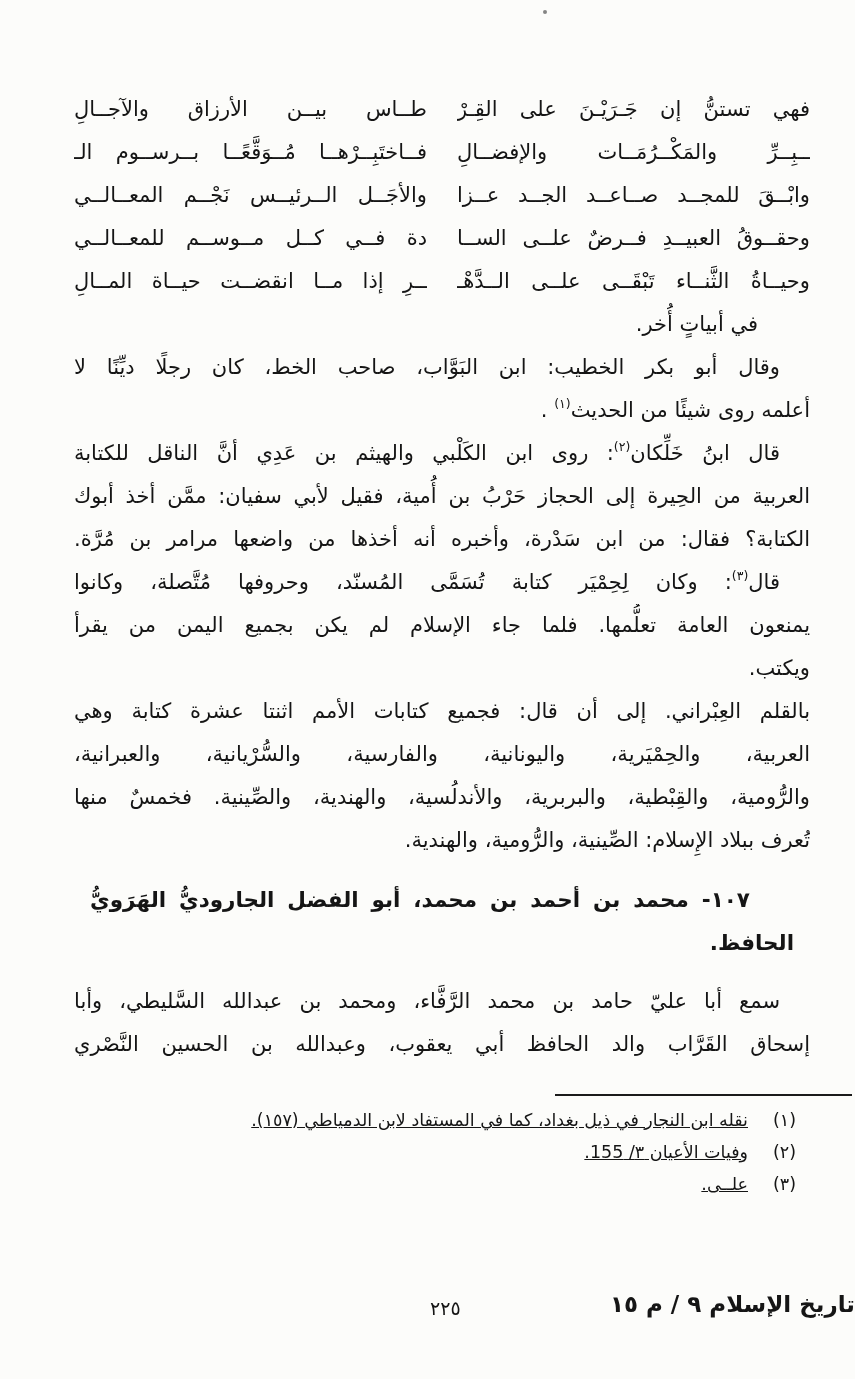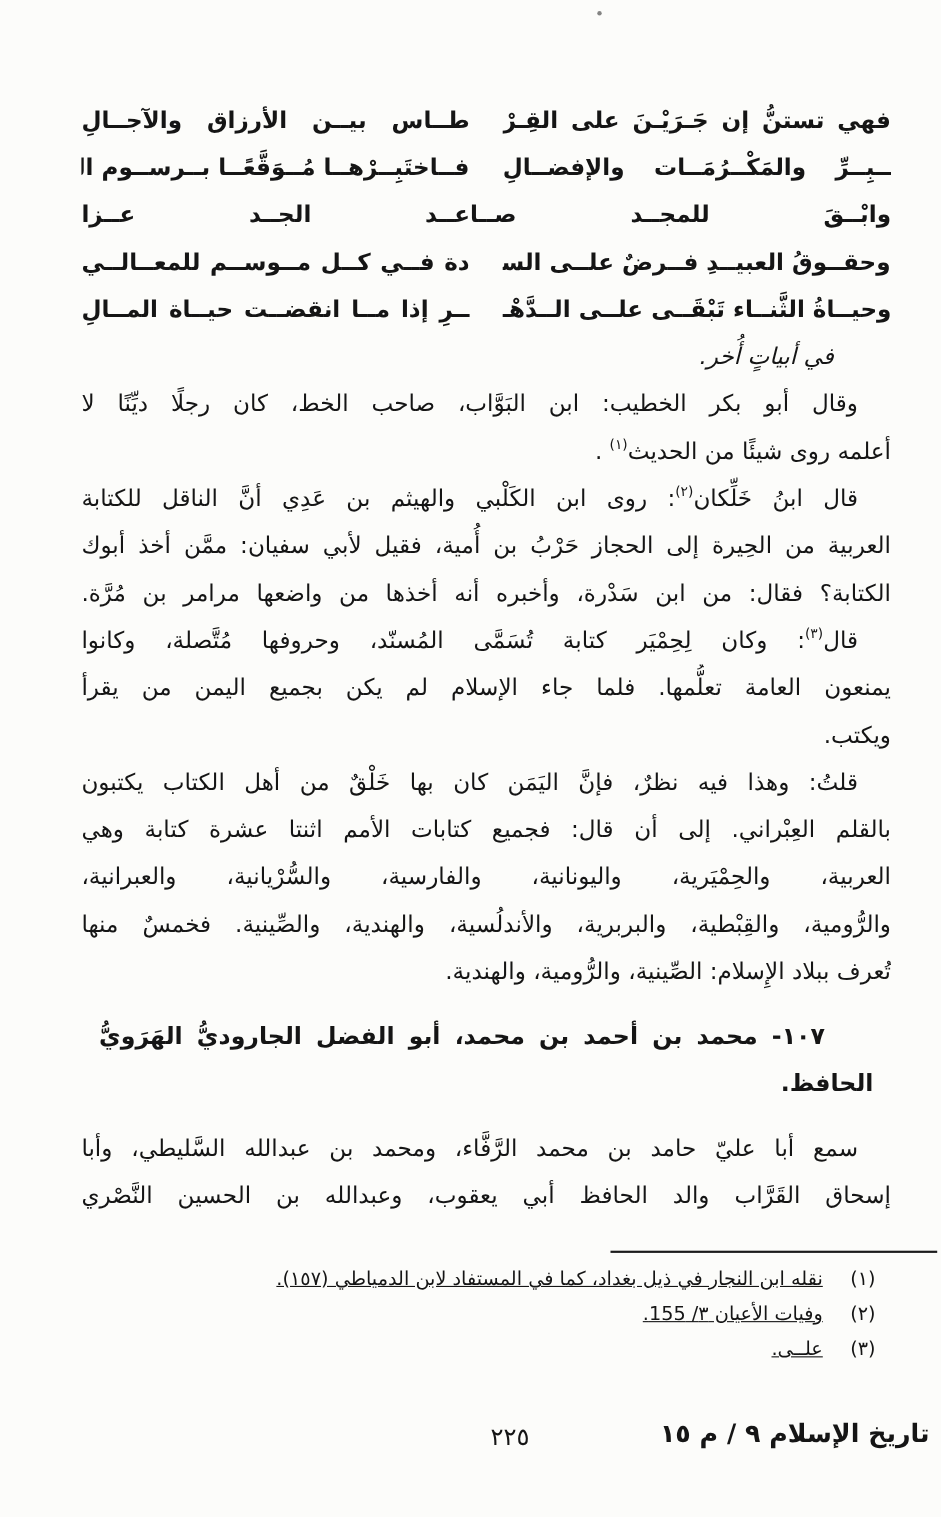--- a/index.html
+++ b/index.html
@@ -11,57 +11,58 @@
   }
   .page{
     position:absolute;inset:0;
     padding:88px 45px 0 74px;
     box-sizing:border-box;
     font-size:21px;line-height:43px;
   }
   .speck{position:absolute;top:10px;right:308px;width:4px;height:4px;border-radius:50%;background:#444;opacity:.65;}
   
   .verse{display:flex;gap:30px;}
-  .hemi{flex:1 1 0;text-align:justify;text-align-last:justify;white-space:nowrap;overflow:hidden;font-weight:bold;}
+  .hemi{flex:1 1 0;text-align:justify;text-align-last:justify;white-space:nowrap;overflow:hidden;}
   
   .line{text-align:justify;text-align-last:justify;height:43px;overflow:hidden;}
   .line.end{text-align-last:right;}
   .line.first{padding-right:30px;}
-  .closing{padding-right:52px;font-style:italic;}
+  .closing{padding-right:52px;}
   .fn-mark{font-size:12.5px;line-height:0;vertical-align:9px;}
   
   .heading{font-weight:700;margin:16px;font-size:21.5px;}
   .heading .line.first{padding-right:44px;}
   
   .footnotes{margin-top:28px;font-size:17.5px;line-height:32px;}
   .fn-sep{width:297px;border-top:2.5px solid #1b1b1b;margin-left:auto;margin-right:-42px;margin-bottom:8px;}
   .fn-row{display:flex;gap:10px;padding-right:14px;}
   .fn-num{flex:0 0 38px;}
   .fn-text{flex:1;text-decoration:underline;}
   
-  .book-title{position:absolute;top:1284px;right:10px;font-weight:700;font-size:23px;line-height:40px;}
-  .page-no{position:absolute;top:1291px;left:446px;font-size:22px;line-height:34px;}
+  .book-title{position:absolute;top:1284px;right:0;font-weight:700;font-size:23px;line-height:40px;}
+  .page-no{position:absolute;top:1291px;left:430px;font-size:19px;line-height:34px;}
 </style>
 </head>
 <body>
 
 <div class="page">
   <div class="speck"></div>
 
   <section class="poem">
     <div class="verse">
       <span class="hemi">فهي تستنُّ إن جَـرَيْـنَ على القِـرْ</span>
       <span class="hemi">طــاس بيــن الأرزاق والآجــالِ</span>
     </div>
     <div class="verse">
       <span class="hemi">ــبِــرِّ والمَكْــرُمَــات والإفضــالِ</span>
       <span class="hemi">فــاختَبِــرْهــا مُــوَقَّعًــا بــرســوم الـ</span>
     </div>
     <div class="verse">
       <span class="hemi">وابْــقَ للمجــد صــاعــد الجــد عــزا</span>
+      <span class="hemi">والأجَــل الــرئيــس نَجْــم المعــالــي</span>
     </div>
     <div class="verse">
       <span class="hemi">وحقــوقُ العبيــدِ فــرضٌ علــى الســا</span>
       <span class="hemi">دة فــي كــل مــوســم للمعــالــي</span>
     </div>
     <div class="verse">
       <span class="hemi">وحيــاةُ الثَّنــاء تَبْقَــى علــى الــدَّهْـ</span>
       <span class="hemi">ــرِ إذا مــا انقضــت حيــاة المــالِ</span>
     </div>
     <div class="line end closing">في أبياتٍ أُخر.</div>
@@ -78,21 +79,20 @@
     <div class="line">الكتابة؟ فقال: من ابن سَدْرة، وأخبره أنه أخذها من واضعها مرامر بن مُرَّة.</div>
   </section>
 
   <section>
     <div class="line first"><span>قال</span><sup class="fn-mark">(٣)</sup><span>: وكان لِحِمْيَر كتابة تُسَمَّى المُسنّد، وحروفها مُتَّصلة، وكانوا</span></div>
     <div class="line">يمنعون العامة تعلُّمها. فلما جاء الإسلام لم يكن بجميع اليمن من يقرأ</div>
     <div class="line end">ويكتب.</div>
   </section>
 
   <section>
-    <div class="line first">قلتُ: وهذا فيه نظرٌ، فإنَّ اليَمَن كان بها خَلْقٌ من أهل الكتاب يكتبون</div>
     <div class="line">بالقلم العِبْراني. إلى أن قال: فجميع كتابات الأمم اثنتا عشرة كتابة وهي</div>
     <div class="line">العربية، والحِمْيَرية، واليونانية، والفارسية، والسُّرْيانية، والعبرانية،</div>
     <div class="line">والرُّومية، والقِبْطية، والبربرية، والأندلُسية، والهندية، والصِّينية. فخمسٌ منها</div>
     <div class="line end">تُعرف ببلاد الإِسلام: الصِّينية، والرُّومية، والهندية.</div>
   </section>
 
   <h2 class="heading">
     <div class="line first">١٠٧- محمد بن أحمد بن محمد، أبو الفضل الجاروديُّ الهَرَويُّ</div>
     <div class="line end">الحافظ.</div>
   </h2>

